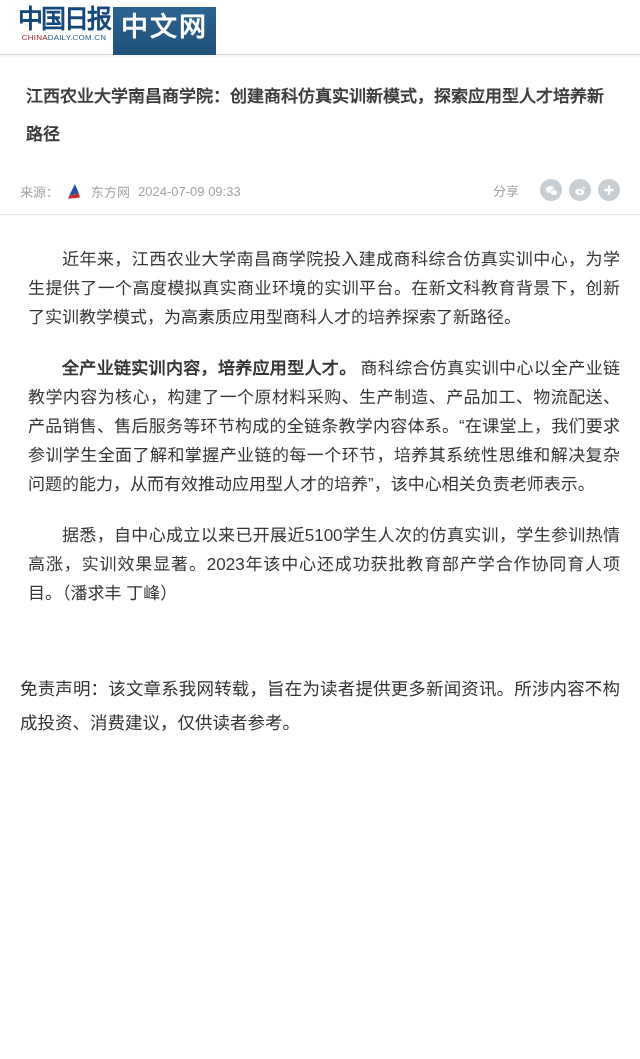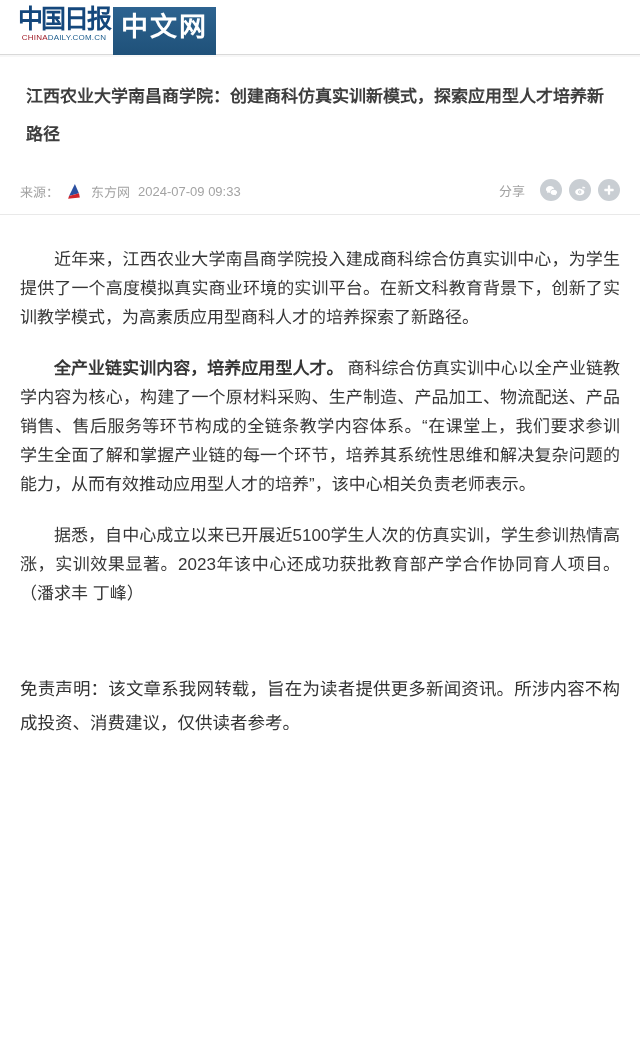--- a/index.html
+++ b/index.html
@@ -76,35 +76,35 @@
   .meta-row {
     display: flex;
     justify-content: space-between;
     align-items: flex-end;
     height: 22px;
   }
   .meta-left { display: flex; align-items: center; font-size: 13px; color: #a3a3a3; }
   .source-logo { width: 18px; height: 18px; margin: 0 8px 0 6px; display: inline-flex; }
   .source-name { margin-right: 8px; }
   .meta-right { display: flex; align-items: center; }
-  .share-label { font-size: 13px; color: #a3a3a3; margin-right: 8px; }
+  .share-label { font-size: 13px; color: #a3a3a3; margin-right: 14px; }
   .share-btn {
     width: 22px; height: 22px;
     border-radius: 50%;
     background: #c9ced3;
     display: inline-flex;
     align-items: center;
     justify-content: center;
     margin-left: 7px;
     cursor: pointer;
   }
   .share-btn svg { display: block; }
 
   
-  .article-body { padding: 8px 20px 0; }
+  .article-body { padding: 8px 20px 0; margin-left: 8px; }
   .article-body p {
     margin-top: 22px;
     text-indent: 2em;
     font-size: 17px;
     line-height: 29px;
     text-align: justify;
     color: #363636;
   }
   .para-lead { font-weight: 700; margin-right: 4px; }
 

